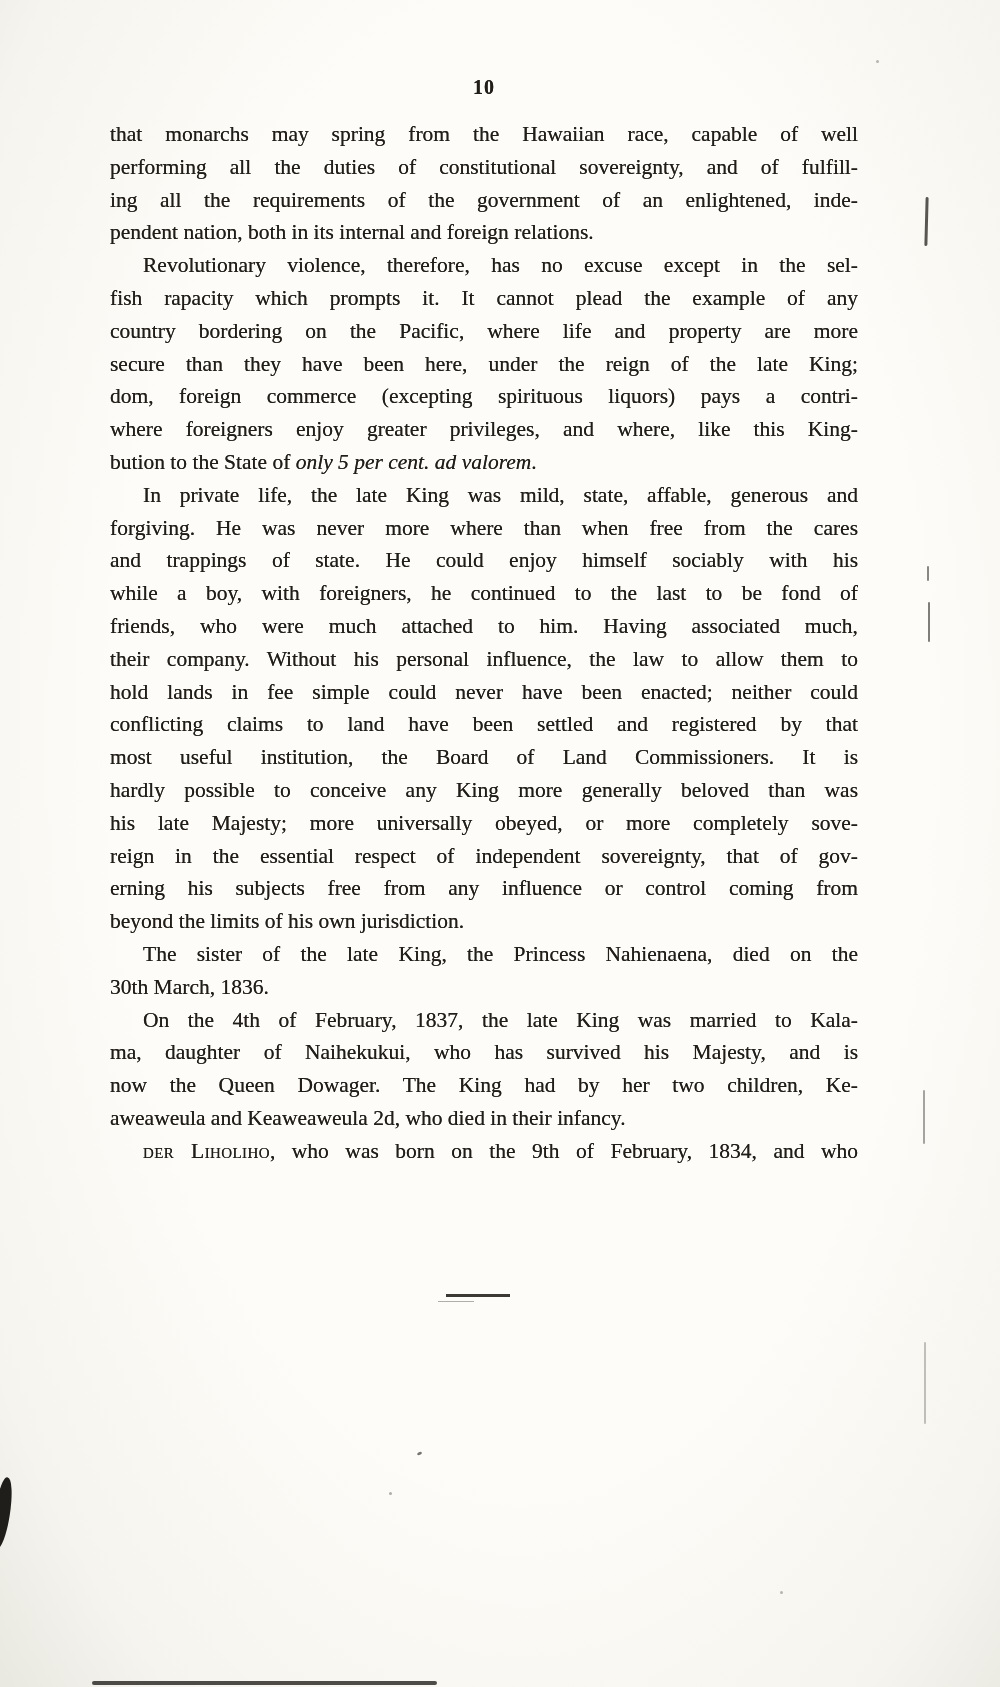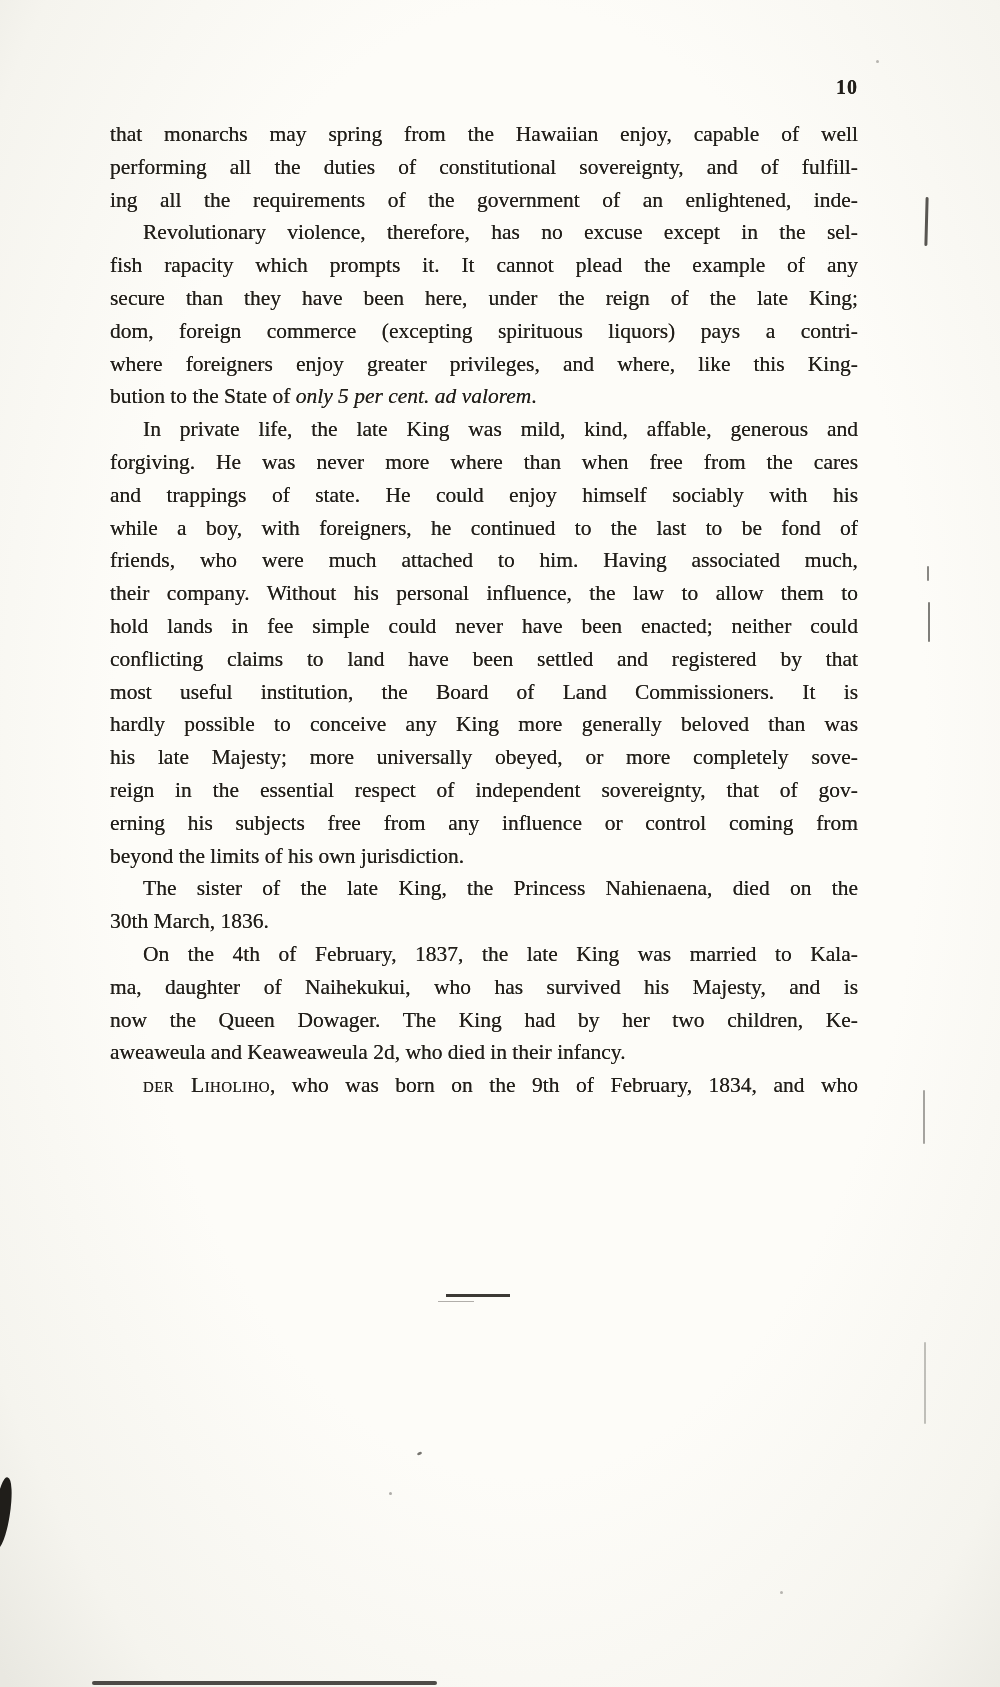--- a/index.html
+++ b/index.html
@@ -22,21 +22,21 @@
   }
   .page {
     position: absolute;
     inset: 0;
   }
   .page-number {
     position: absolute;
     top: 76px;
     left: 110px;
     width: 748px;
-    text-align: right;
+    text-align: center;
     font-size: 20px;
     font-weight: bold;
     letter-spacing: 1px;
     text-shadow: 0 0 0.4px rgba(33,30,25,0.9);
   }
   .text-block {
     position: absolute;
     left: 110px;
     top: 118px;
     width: 748px;
@@ -89,34 +89,36 @@
 </style>
 </head>
 <body>
 
 <div class="page">
 
   <div class="page-number">10</div>
 
   <div class="text-block">
       <div class="paragraph">
-        <div class="line fill"><span class="seg">that monarchs may spring from the Hawaiian enjoy, capable of well</span></div>
+        <div class="line fill"><span class="seg">that monarchs may spring from the Hawaiian race, capable of well</span></div>
         <div class="line fill"><span class="seg">performing all the duties of constitutional sovereignty, and of fulfill-</span></div>
         <div class="line fill"><span class="seg">ing all the requirements of the government of an enlightened, inde-</span></div>
+        <div class="line"><span class="seg">pendent nation, both in its internal and foreign relations.</span></div>
       </div>
       <div class="paragraph indent">
         <div class="line fill"><span class="seg">Revolutionary violence, therefore, has no excuse except in the sel-</span></div>
         <div class="line fill"><span class="seg">fish rapacity which prompts it. It cannot plead the example of any</span></div>
+        <div class="line fill"><span class="seg">country bordering on the Pacific, where life and property are more</span></div>
         <div class="line fill"><span class="seg">secure than they have been here, under the reign of the late King;</span></div>
         <div class="line fill"><span class="seg">dom, foreign commerce (excepting spirituous liquors) pays a contri-</span></div>
         <div class="line fill"><span class="seg">where foreigners enjoy greater privileges, and where, like this King-</span></div>
         <div class="line"><span class="seg">bution to the State of </span><span class="seg-italic">only 5 per cent. ad valorem</span><span class="seg">.</span></div>
       </div>
       <div class="paragraph indent">
-        <div class="line fill"><span class="seg">In private life, the late King was mild, kind, affable, generous and</span></div>
+        <div class="line fill"><span class="seg">In private life, the late King was mild, state, affable, generous and</span></div>
         <div class="line fill"><span class="seg">forgiving. He was never more where than when free from the cares</span></div>
         <div class="line fill"><span class="seg">and trappings of state. He could enjoy himself sociably with his</span></div>
         <div class="line fill"><span class="seg">while a boy, with foreigners, he continued to the last to be fond of</span></div>
         <div class="line fill"><span class="seg">friends, who were much attached to him. Having associated much,</span></div>
         <div class="line fill"><span class="seg">their company. Without his personal influence, the law to allow them to</span></div>
         <div class="line fill"><span class="seg">hold lands in fee simple could never have been enacted; neither could</span></div>
         <div class="line fill"><span class="seg">conflicting claims to land have been settled and registered by that</span></div>
         <div class="line fill"><span class="seg">most useful institution, the Board of Land Commissioners. It is</span></div>
         <div class="line fill"><span class="seg">hardly possible to conceive any King more generally beloved than was</span></div>
         <div class="line fill"><span class="seg">his late Majesty; more universally obeyed, or more completely sove-</span></div>

